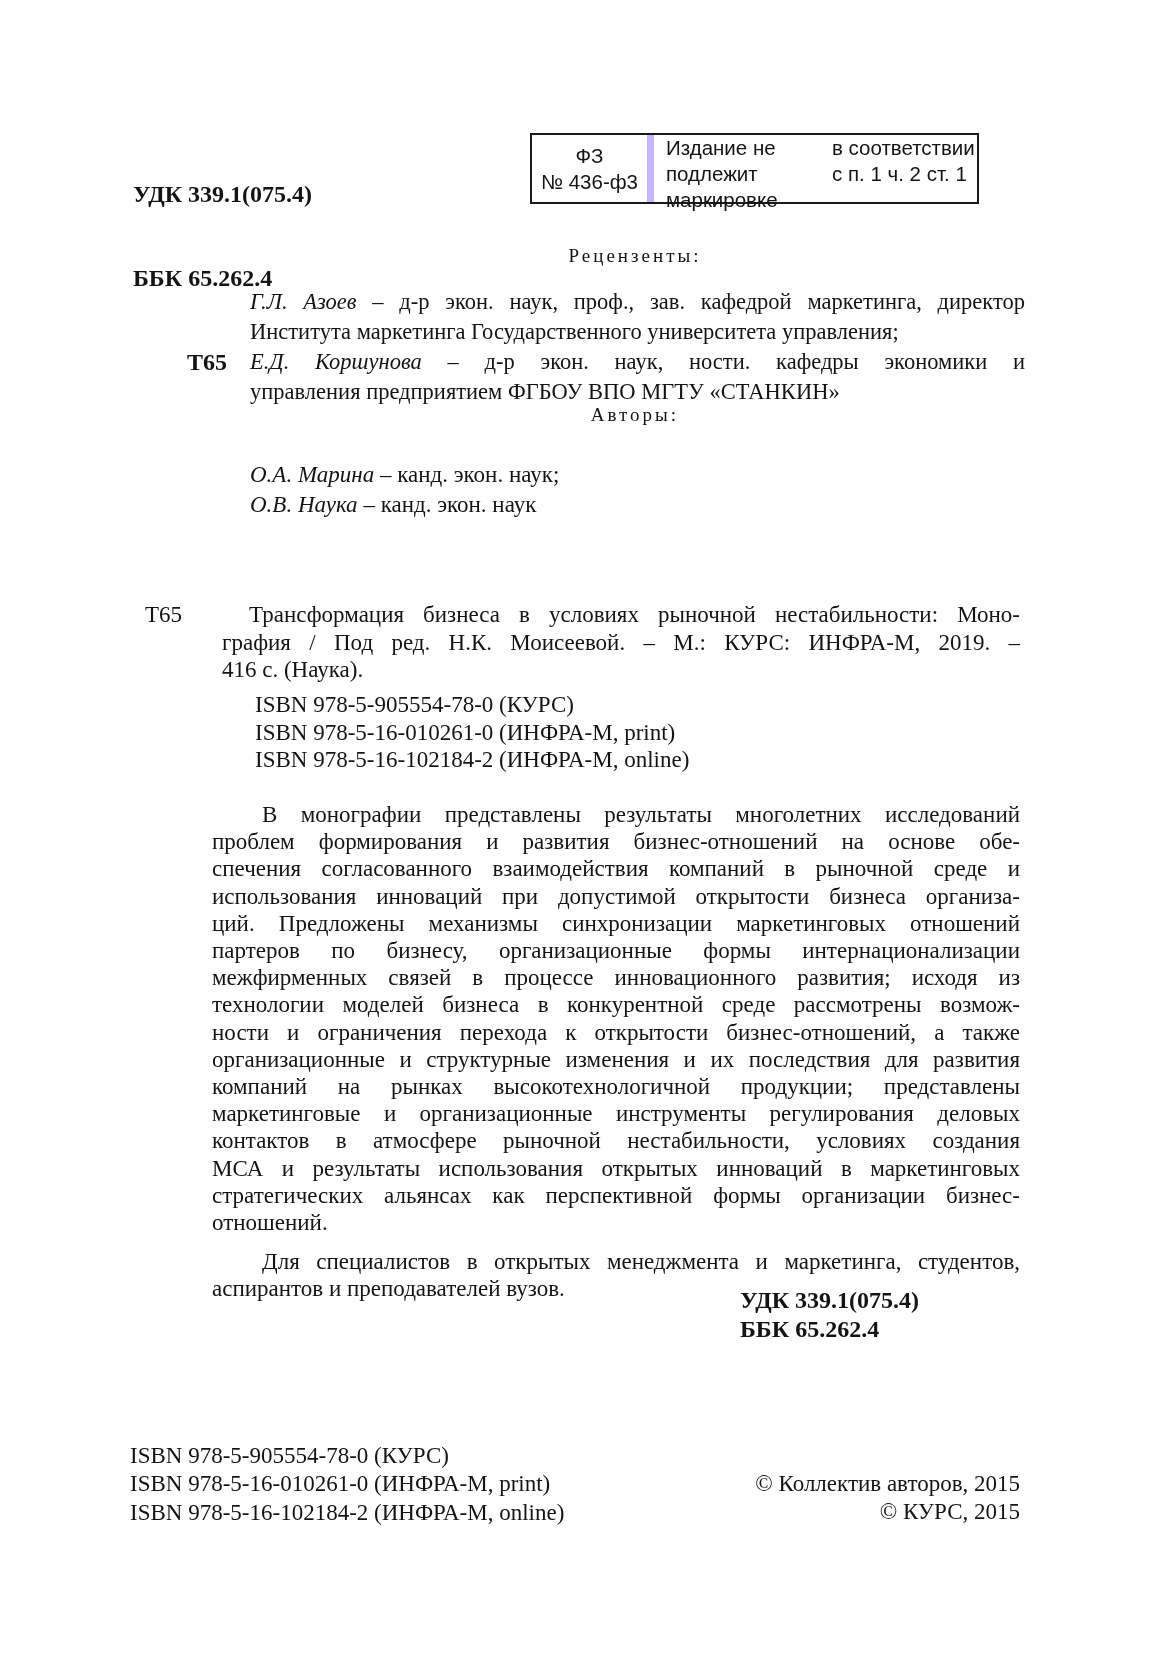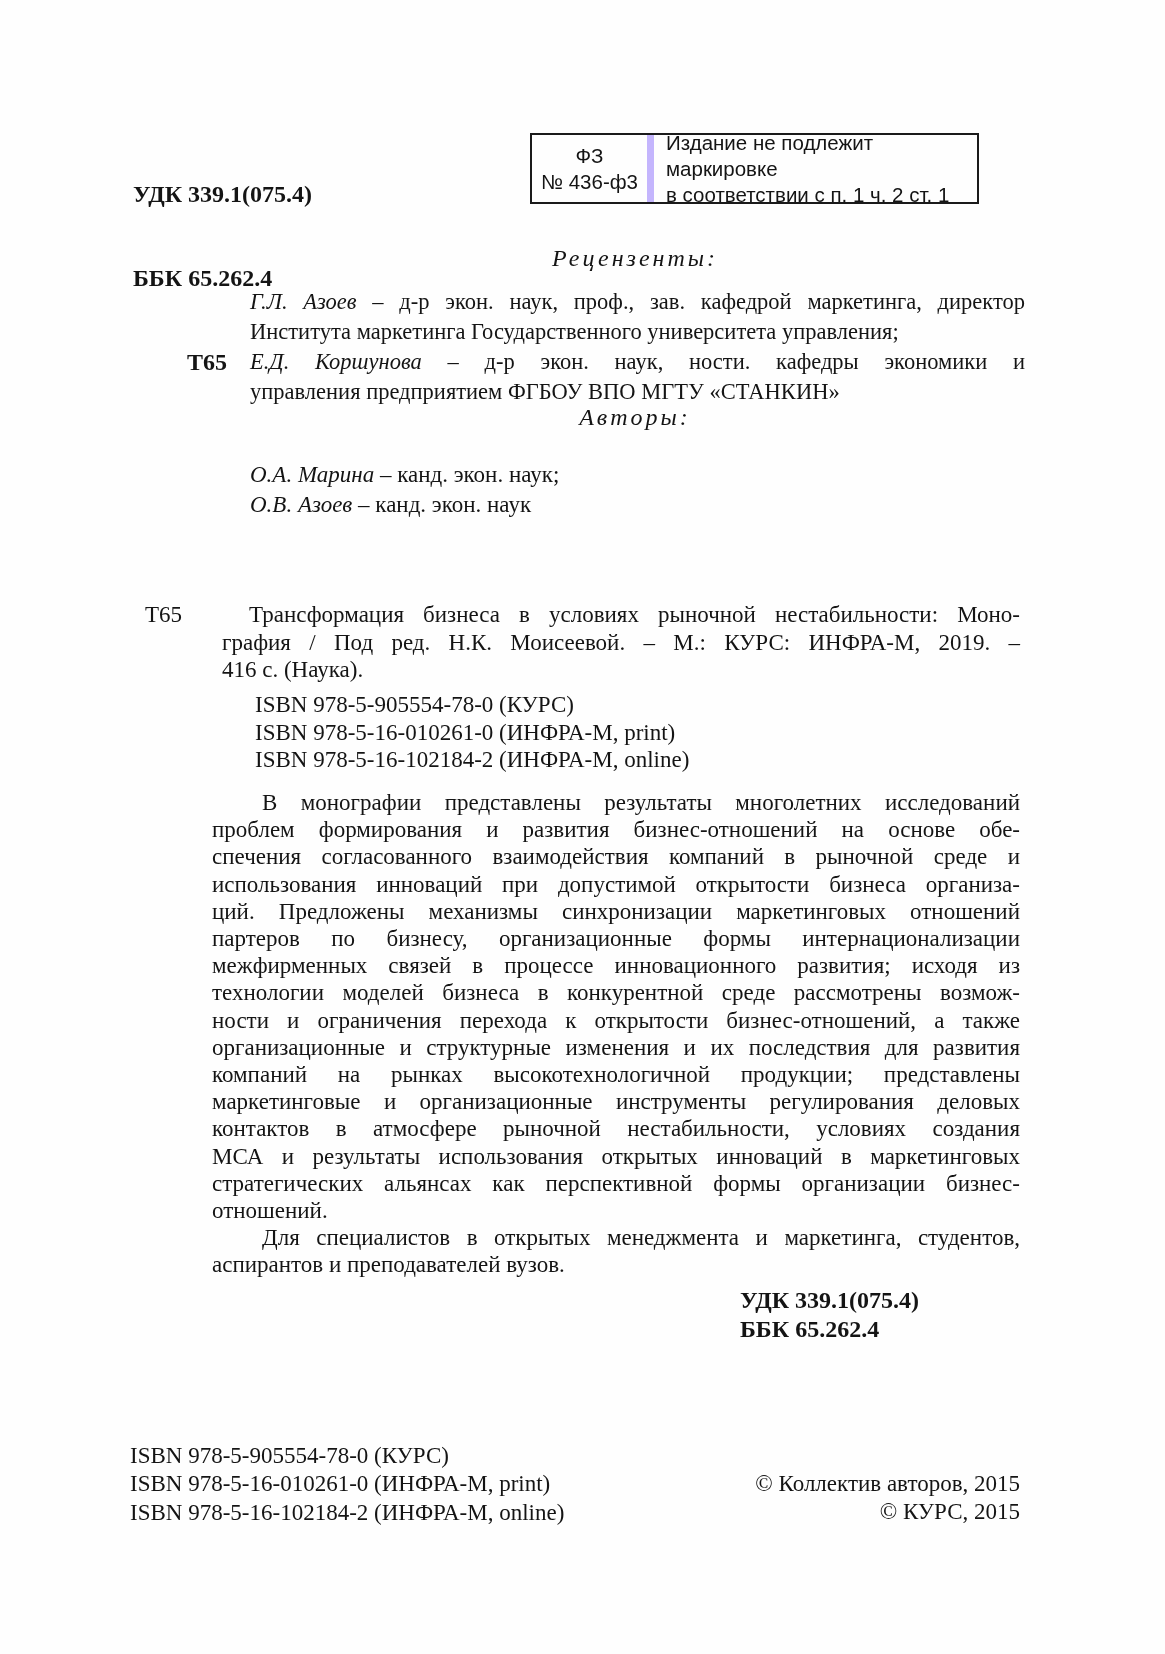--- a/index.html
+++ b/index.html
@@ -11,26 +11,26 @@
   .top-codes{position:absolute;left:133px;top:124px;font-weight:bold;
              font-size:24px;line-height:28px;white-space:pre;}
   .top-codes .t65{padding-left:54px;}
 
   
   .law-box{position:absolute;left:530px;top:133px;width:449px;height:71px;
            border:2px solid #1a1a1a;box-sizing:border-box;display:flex;
            font-family:"Liberation Sans", sans-serif;font-size:20.5px;line-height:26px;}
   .law-box .cell-code{width:115px;border-right:7px solid #c4b5fd;display:flex;
            flex-direction:column;align-items:center;justify-content:center;text-align:center;}
-  .law-box .cell-note{flex:1;display:flex;flex-direction:column;justify-content:center;
+  .law-box .cell-note{flex:1;display:flex;flex-direction:row;justify-content:center;
            padding-left:12px;}
 
   
   .sec-heading{position:absolute;left:250px;width:770px;text-align:center;
-           font-size:24px;letter-spacing:3px;font-style:italic;}
+           font-size:19px;letter-spacing:3px;}
   .h-reviewers{top:245px;}
   .h-authors{top:404px;}
 
   
   .reviewers{position:absolute;left:250px;top:287px;width:775px;
              font-size:22.5px;line-height:30px;}
   .authors{position:absolute;left:250px;top:460px;width:775px;
              font-size:23px;line-height:30px;}
   .iname{font-style:italic;}
 
@@ -40,21 +40,21 @@
   .t65-code{position:absolute;left:145px;top:601px;font-size:23px;line-height:28px;}
   .catalog{position:absolute;left:222px;top:601px;width:798px;
            font-size:23px;line-height:27.5px;}
   .catalog .first{text-indent:27px;}
 
   .isbn-mid{position:absolute;left:255px;top:691px;font-size:23px;line-height:27.5px;}
 
   
   .annotation{position:absolute;left:212px;top:789px;width:808px;
               font-size:23px;line-height:27.2px;}
-  .annotation .indent{text-indent:50px;}
+  .annotation .indent{text-indent:50px;margin-top:12px;}
 
   
   .udk-bottom{position:absolute;left:740px;top:1286px;font-weight:bold;
               font-size:24px;line-height:29px;}
 
   
   .isbn-bottom{position:absolute;left:130px;top:1442px;font-size:23px;line-height:28.3px;}
   .copyright{position:absolute;left:620px;top:1470px;width:400px;text-align:right;
              font-size:23px;line-height:28.3px;}
 </style>
@@ -93,21 +93,21 @@
     <div>управления предприятием ФГБОУ ВПО МГТУ «СТАНКИН»</div>
   </div>
 
   <div class="sec-heading h-authors">Авторы:</div>
 
   <div class="authors">
     <div>
       <span class="iname">О.А. Марина</span><span> – канд. экон. наук;</span>
     </div>
     <div>
-      <span class="iname">О.В. Азоев</span><span> – канд. экон. наук</span>
+      <span class="iname">О.В. Наука</span><span> – канд. экон. наук</span>
     </div>
   </div>
 
   <div class="t65-code">Т65</div>
 
   <div class="catalog">
     <div class="jline first">Трансформация бизнеса в условиях рыночной нестабильности: Моно-</div>
     <div class="jline">графия / Под ред. Н.К. Моисеевой. – М.: КУРС: ИНФРА-М, 2019. –</div>
     <div>416 с. (Наука).</div>
   </div>

